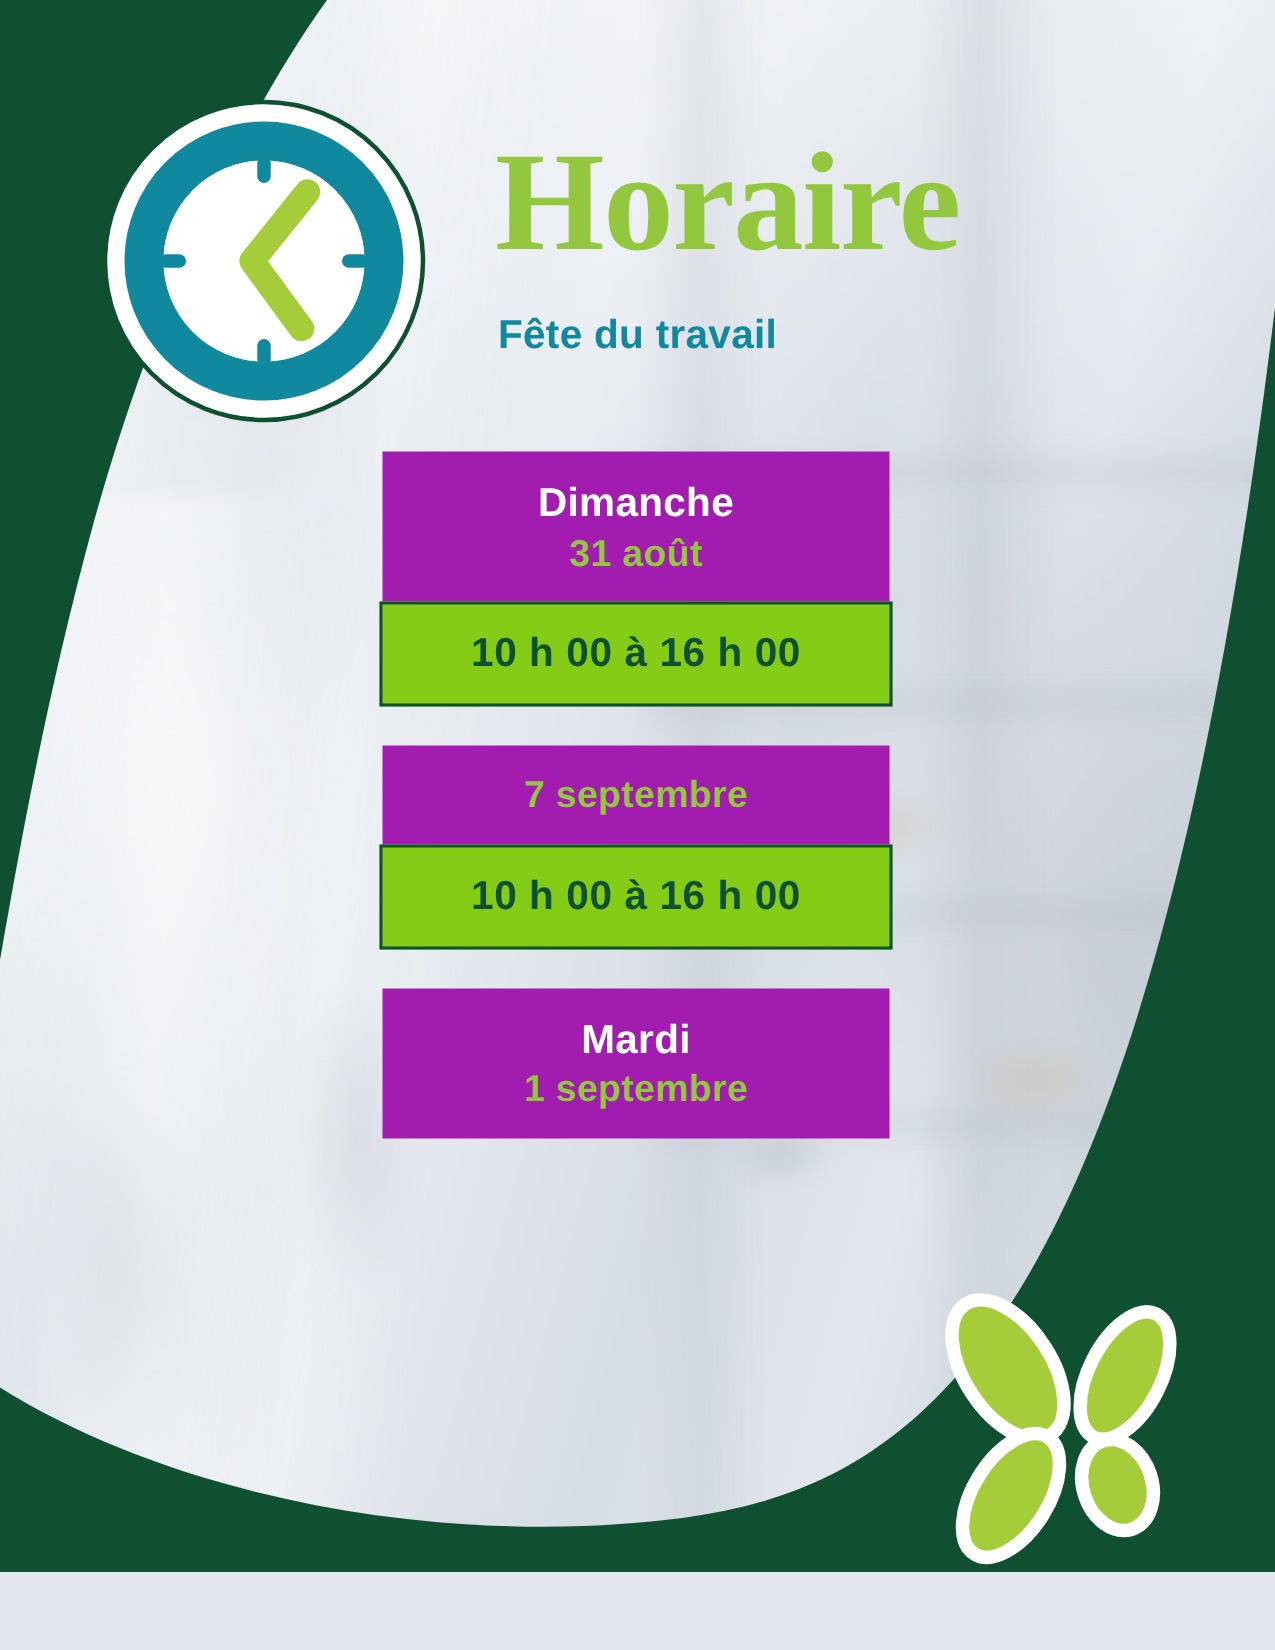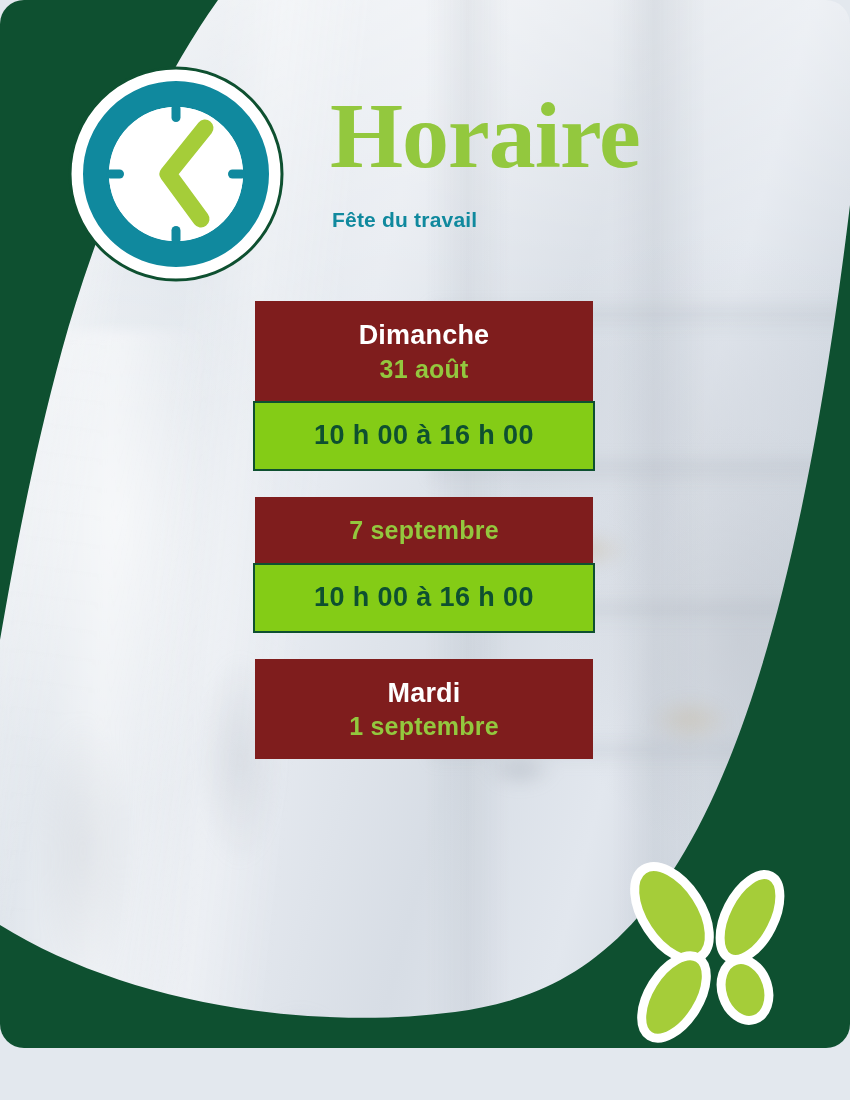--- a/index.html
+++ b/index.html
@@ -9,21 +9,20 @@
     background:#e3e8ee;
     overflow:hidden;
     position:relative;
   }
   #poster {
     position:relative;
     width:850px;
     height:1048px;
     overflow:hidden;
     background:#dfe5ec;
-    border-radius:24px;
   }
 
   
   .bg-photo {
     position:absolute; inset:0;
     background:
       linear-gradient(172deg, rgba(255,255,255,.55) 0%, rgba(255,255,255,0) 38%),
       radial-gradient(ellipse 230px 420px at 120px 520px, rgba(255,255,255,.55), rgba(255,255,255,0) 70%),
       radial-gradient(ellipse 260px 300px at 740px 640px, rgba(185,190,198,.45), rgba(255,255,255,0) 72%),
       radial-gradient(ellipse 300px 260px at 700px 430px, rgba(205,210,218,.5), rgba(255,255,255,0) 75%),
@@ -75,31 +74,31 @@
     font-weight:700;
     font-size:94px;
     line-height:1.0;
     color:#93c83e;
     letter-spacing:-1px;
   }
   .subtitle {
     position:absolute; left:332px; top:208px;
     font-family:"Liberation Sans", sans-serif;
     font-weight:700;
-    font-size:21px;
+    font-size:27px;
     color:#10899e;
     letter-spacing:.2px;
   }
 
   
   .cards { position:absolute; left:255px; top:301px; width:338px; }
   .card { margin-bottom:26px; }
   .card:last-child { margin-bottom:14px; }
   .card-head {
-    background:#7f1d1d;
+    background:#a21caf;
     padding:17px 10px 16px;
     text-align:center;
   }
   .card-day {
     color:#ffffff;
     font-size:27px;
     font-weight:700;
     line-height:1.28;
     letter-spacing:.2px;
   }

